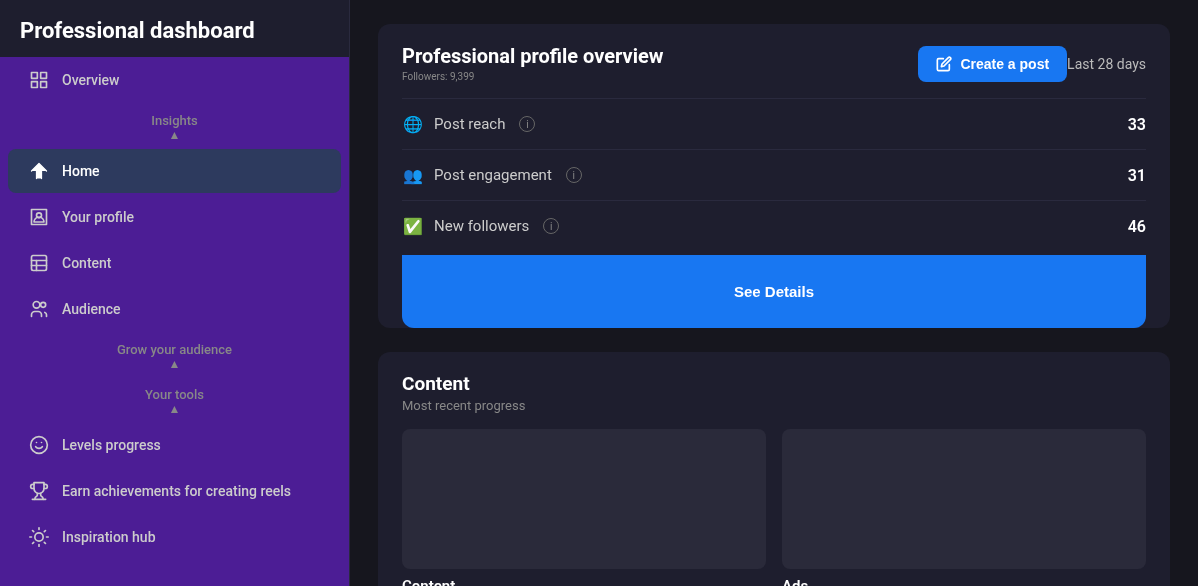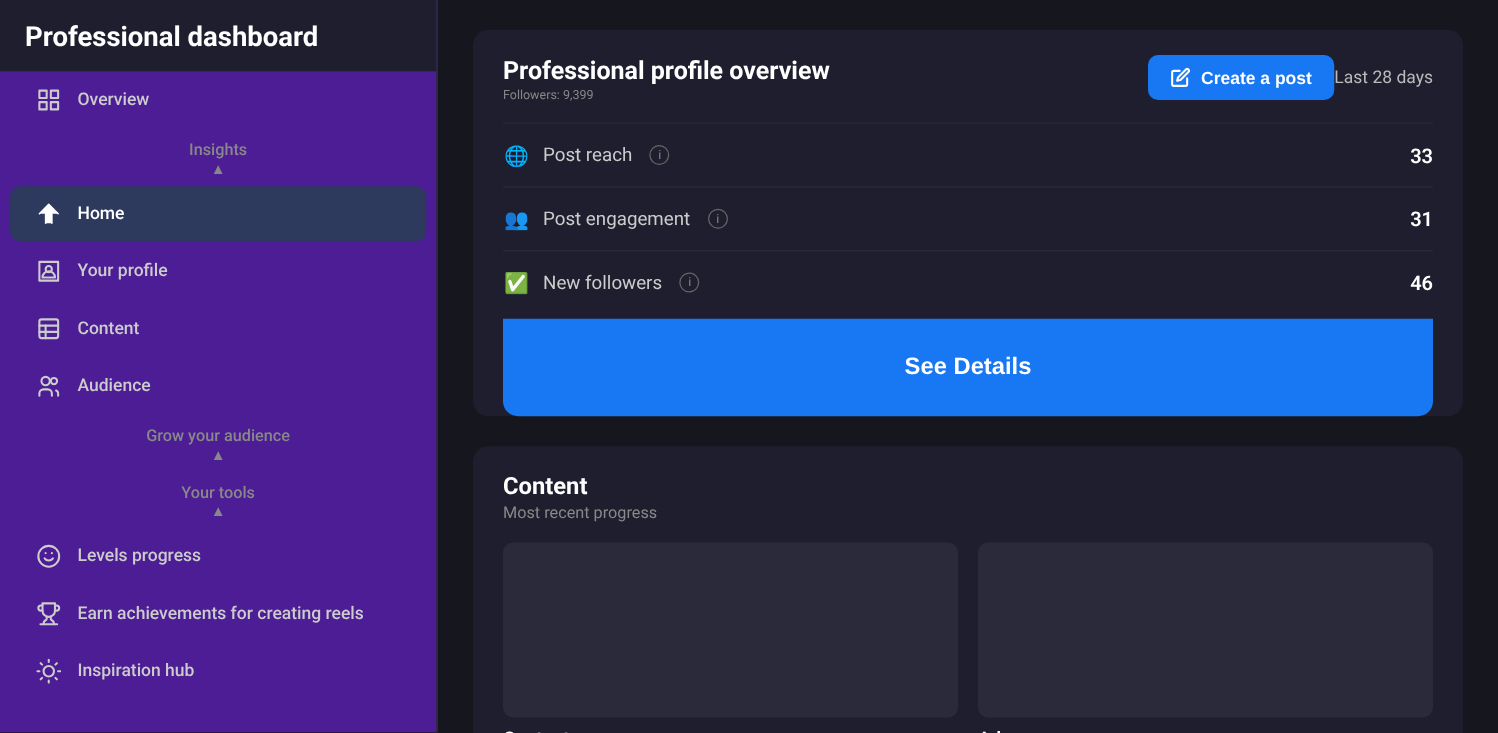--- a/index.html
+++ b/index.html
@@ -87,21 +87,21 @@
     
     .profile-overview-card {
       background: #1e1e2e;
       border-radius: 12px;
       padding: 20px 24px 0 24px;
       margin-bottom: 24px;
     }
 
     .profile-overview-header {
       display: flex;
-      align-items: flex-start;
+      align-items: flex-end;
       justify-content: space-between;
       margin-bottom: 16px;
     }
 
     .profile-overview-title {
       font-size: 20px;
       font-weight: 700;
       color: #fff;
     }
 
@@ -183,21 +183,21 @@
       color: #fff;
     }
 
     .see-details-btn {
       width: 100%;
       background: #1877f2;
       color: #fff;
       border: none;
       border-radius: 0 0 12px 12px;
       padding: 28px;
-      font-size: 19px;
+      font-size: 15px;
       font-weight: 600;
       cursor: pointer;
       margin-top: 4px;
       text-align: center;
     }
 
     
     .content-section {
       background: #1e1e2e;
       border-radius: 12px;

